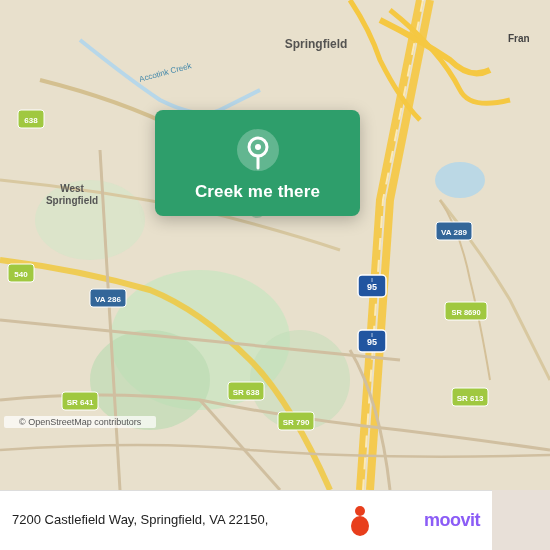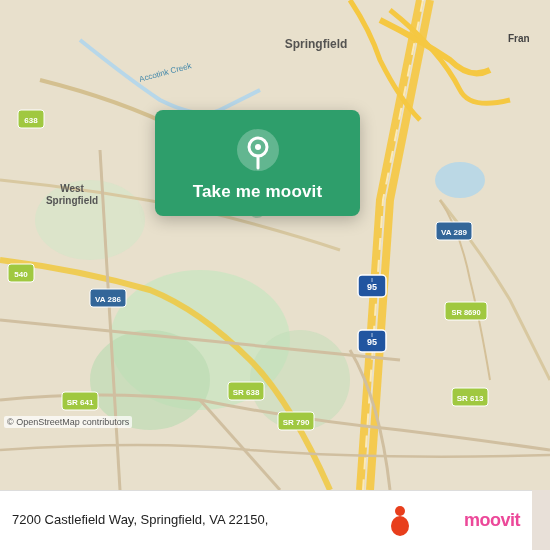--- a/index.html
+++ b/index.html
@@ -55,21 +55,21 @@
       font-weight: 600;
       background: none;
       border: none;
       cursor: pointer;
       letter-spacing: 0.01em;
       padding: 0;
     }
 
     
     .bottom-bar {
-      width: 532px;
+      width: 492px;
       height: 60px;
       background: #fff;
       position: absolute;
       bottom: 0;
       left: 0;
       display: flex;
       align-items: center;
       padding: 0 12px;
       border-top: 1px solid #ddd;
     }
@@ -88,34 +88,34 @@
     .moovit-logo {
       display: flex;
       align-items: center;
       margin-left: 10px;
       flex-shrink: 0;
     }
 
     .moovit-text {
       font-size: 18px;
       font-weight: 700;
-      color: #ec4899;
+      color: #8b5cf6;
       letter-spacing: -0.5px;
       margin-left: 47px;
     }
 
     
     .attribution {
       position: absolute;
       bottom: 62px;
       left: 4px;
       font-size: 9px;
       color: #555;
       background: rgba(255,255,255,0.7);
-      padding: 1px 3px;
+      padding: 1px 15px;
       border-radius: 2px;
     }
   </style>
 </head>
 <body>
 
 <div class="map-container">
 
   <svg class="map-svg" viewBox="0 0 550 490" xmlns="http://www.w3.org/2000/svg">
 
@@ -200,21 +200,21 @@
   </svg>
 
   <div class="card-overlay">
 
     <svg class="pin-icon" viewBox="0 0 44 44" xmlns="http://www.w3.org/2000/svg">
       <circle cx="22" cy="22" r="21" fill="rgba(255,255,255,0.25)"></circle>
       <circle cx="22" cy="19" r="9" fill="none" stroke="#fff" stroke-width="3"></circle>
       <circle cx="22" cy="19" r="3" fill="#fff"></circle>
       <path d="M22 28 Q22 38 22 40" stroke="#fff" stroke-width="3" stroke-linecap="round" fill="none"></path>
     </svg>
-    <button class="take-me-btn">Take me moovit</button>
+    <button class="take-me-btn">Creek me there</button>
   </div>
 
   <div class="attribution">
     <span>© OpenStreetMap contributors</span>
   </div>
 </div>
 
 <div class="bottom-bar">
   <div class="bottom-bar-text">
     <div class="address-line">7200 Castlefield Way, Springfield, VA 22150,</div>

